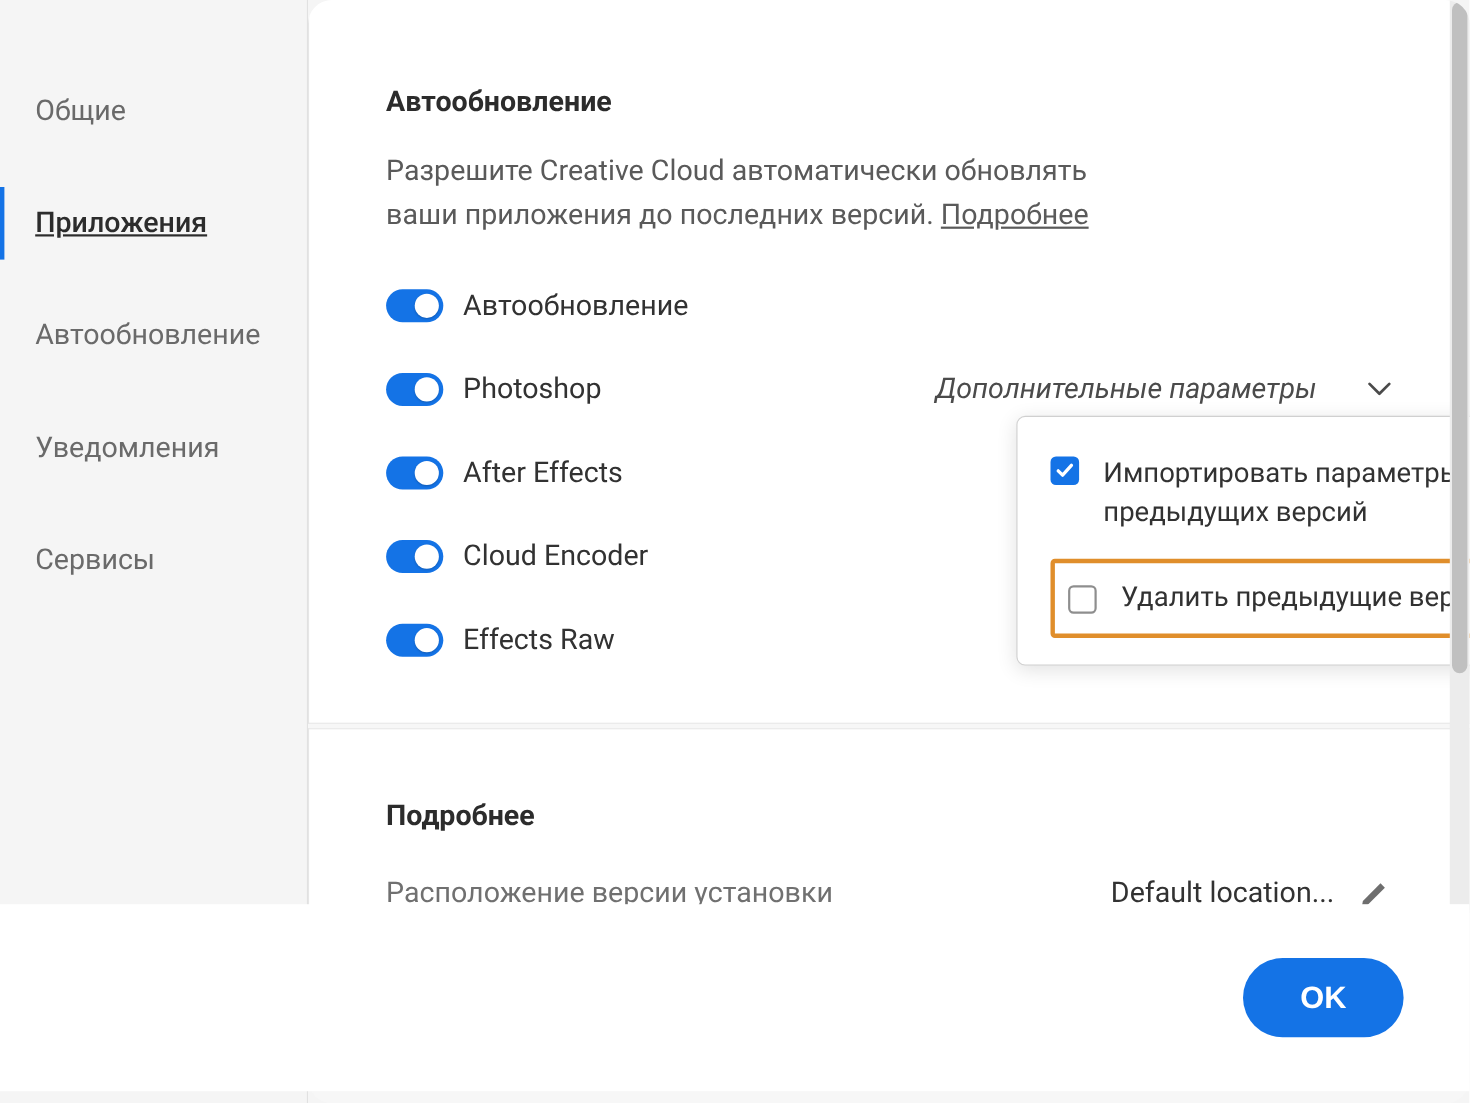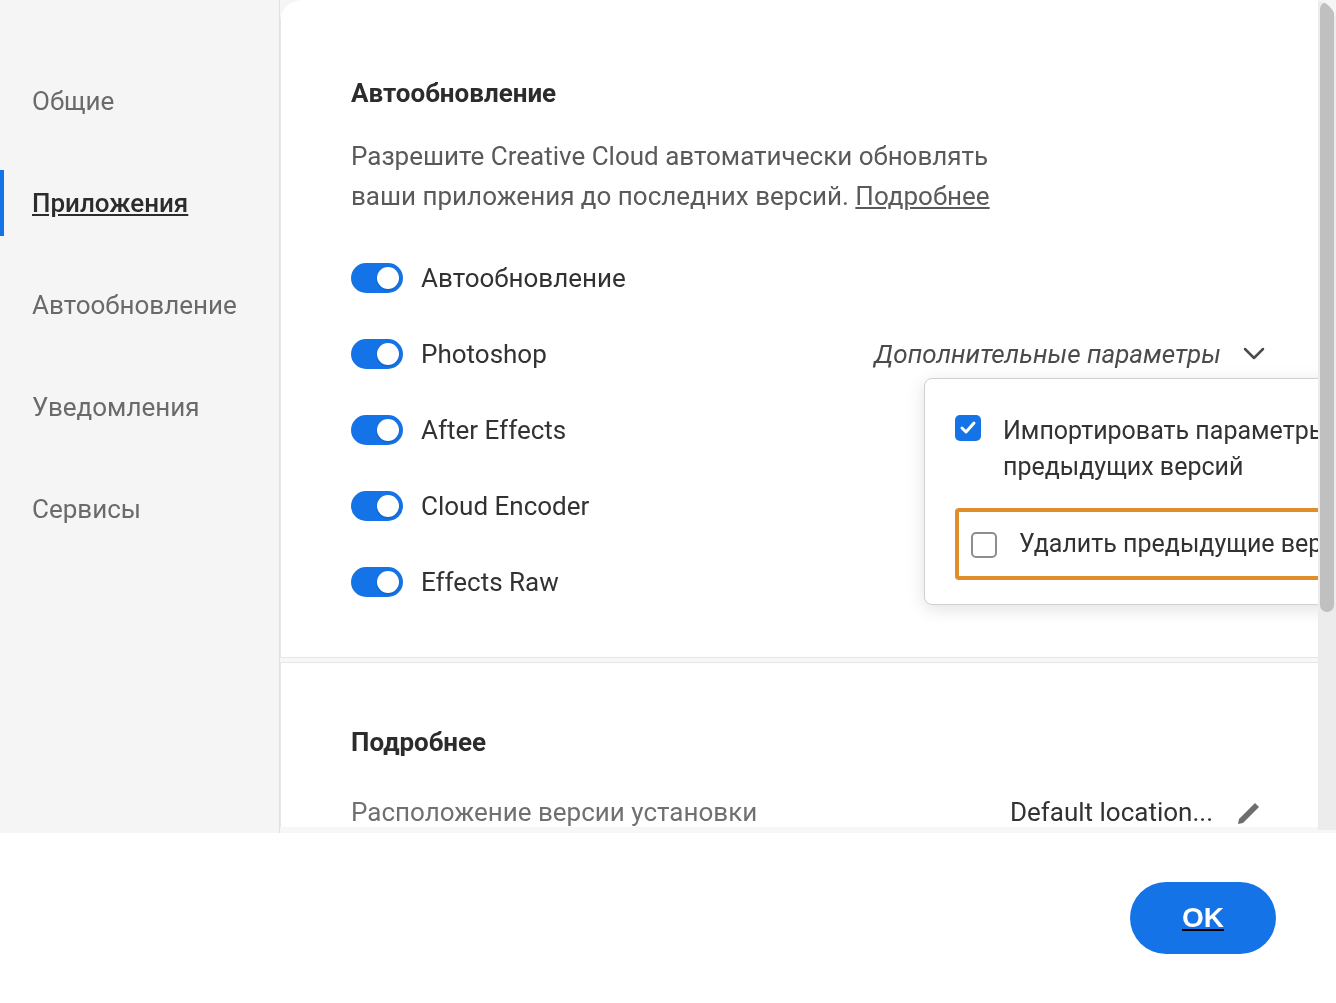--- a/index.html
+++ b/index.html
@@ -11,35 +11,35 @@
   .main { flex: 1; background: #f7f7f7; position: relative; overflow: hidden; border-radius: 22px; }
   .panel { background: #ffffff; margin: 0 0 0 0; border: 1px solid #e6e6e6; border-top: none; border-bottom: 1px solid #e6e6e6; }
   .panel-inner { padding: 78px 70px 60px 70px; }
   .section-title { font-size: 26px; font-weight: 700; color: #2c2c2c; margin-bottom: 28px; }
   .section-desc { font-size: 26px; color: #5a5a5a; line-height: 1.55; max-width: 680px; }
   .section-desc a { color: #5a5a5a; text-decoration: underline; }
   .toggle-row { display: flex; align-items: center; margin-top: 46px; }
   .toggle { width: 52px; height: 30px; background: #1473e6; border-radius: 30px; position: relative; flex: none; cursor: pointer; }
   .toggle .knob { width: 22px; height: 22px; background: #ffffff; border-radius: 50%; position: absolute; top: 4px; right: 4px; box-shadow: 0 1px 2px rgba(0,0,0,0.2); }
   .toggle-label { font-size: 26px; color: #323232; margin-left: 18px; }
-  .advanced-link { display: flex; align-items: center; font-size: 26px; font-style: italic; color: #4b4b4b; margin-left: auto; cursor: pointer; }
+  .advanced-link { display: flex; align-items: center; font-size: 26px; font-style: italic; color: #4b4b4b; margin-left: auto; cursor: pointer; gap: 24px; }
   .advanced-link .chev { margin-left: 22px; }
   .popover { position: absolute; left: 644px; top: 378px; width: 546px; background: #ffffff; border: 1px solid #d0d0d0; border-radius: 8px; box-shadow: 0 4px 18px rgba(0,0,0,0.12); padding: 34px 30px 24px 30px; }
   .check-row { display: flex; align-items: flex-start; margin-bottom: 22px; }
   .checkbox { width: 26px; height: 26px; border-radius: 5px; flex: none; margin-right: 22px; margin-top: 2px; display: flex; align-items: center; justify-content: center; }
   .checkbox.checked { background: #1473e6; }
   .checkbox.unchecked { border: 2px solid #8e8e8e; background: #ffffff; }
   .check-label { font-size: 25px; color: #323232; line-height: 1.45; }
   .highlight-box { border: 4px solid #e08e2b; border-radius: 4px; padding: 14px 12px; display: flex; align-items: center; margin-top: 0; }
   .panel2 { background: #ffffff; margin-top: 4px; border: 1px solid #e6e6e6; border-bottom: none; padding: 64px 70px 0 70px; }
   .install-row { display: flex; align-items: center; margin-top: 40px; }
   .install-label { font-size: 26px; color: #707070; }
   .install-value { font-size: 26px; color: #323232; margin-left: auto; margin-right: 22px; }
   .pencil { color: #6e6e6e; }
-  .footer { position: absolute; bottom: 0; left: 0; right: 0; height: 170px; background: #ffffff; display: flex; align-items: center; justify-content: flex-end; padding-right: 60px; text-decoration: underline; }
+  .footer { position: absolute; bottom: 11px; left: 0; right: 0; height: 170px; background: #ffffff; display: flex; align-items: center; justify-content: flex-end; padding-right: 60px; }
   .ok-btn { background: #1473e6; color: #ffffff; font-size: 28px; font-weight: 700; border: none; border-radius: 36px; padding: 20px 52px; cursor: pointer; }
   .scrollbar-track { position: absolute; right: 0; top: 0; width: 18px; height: 830px; background: #ececec; }
   .scrollbar-thumb { position: absolute; left: 2px; top: 2px; width: 14px; height: 610px; background: #c0c0c0; border-radius: 8px; }
   svg { display: block; }
 </style>
 </head>
 <body>
 
 <div class="window">
 

